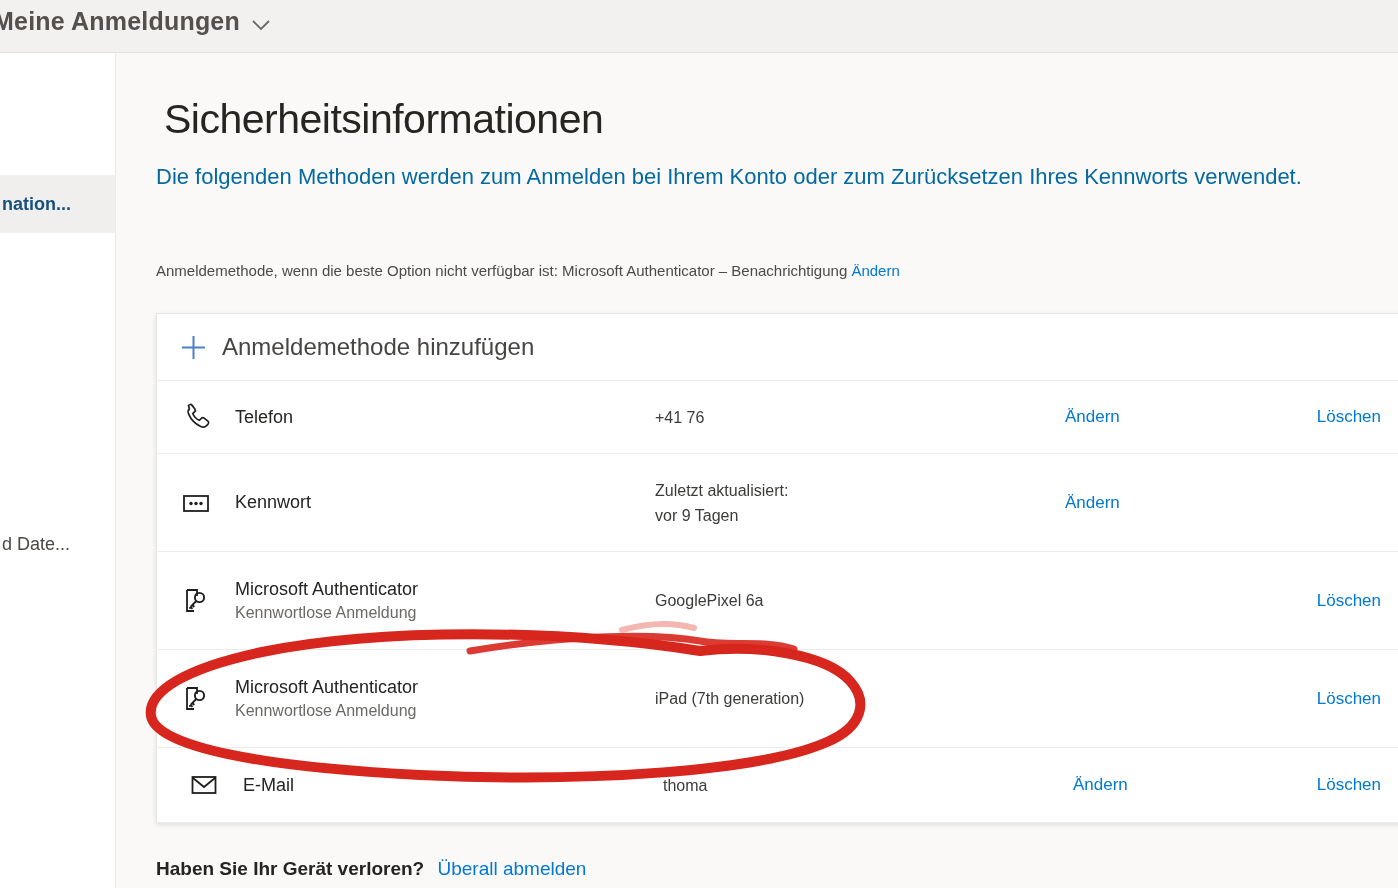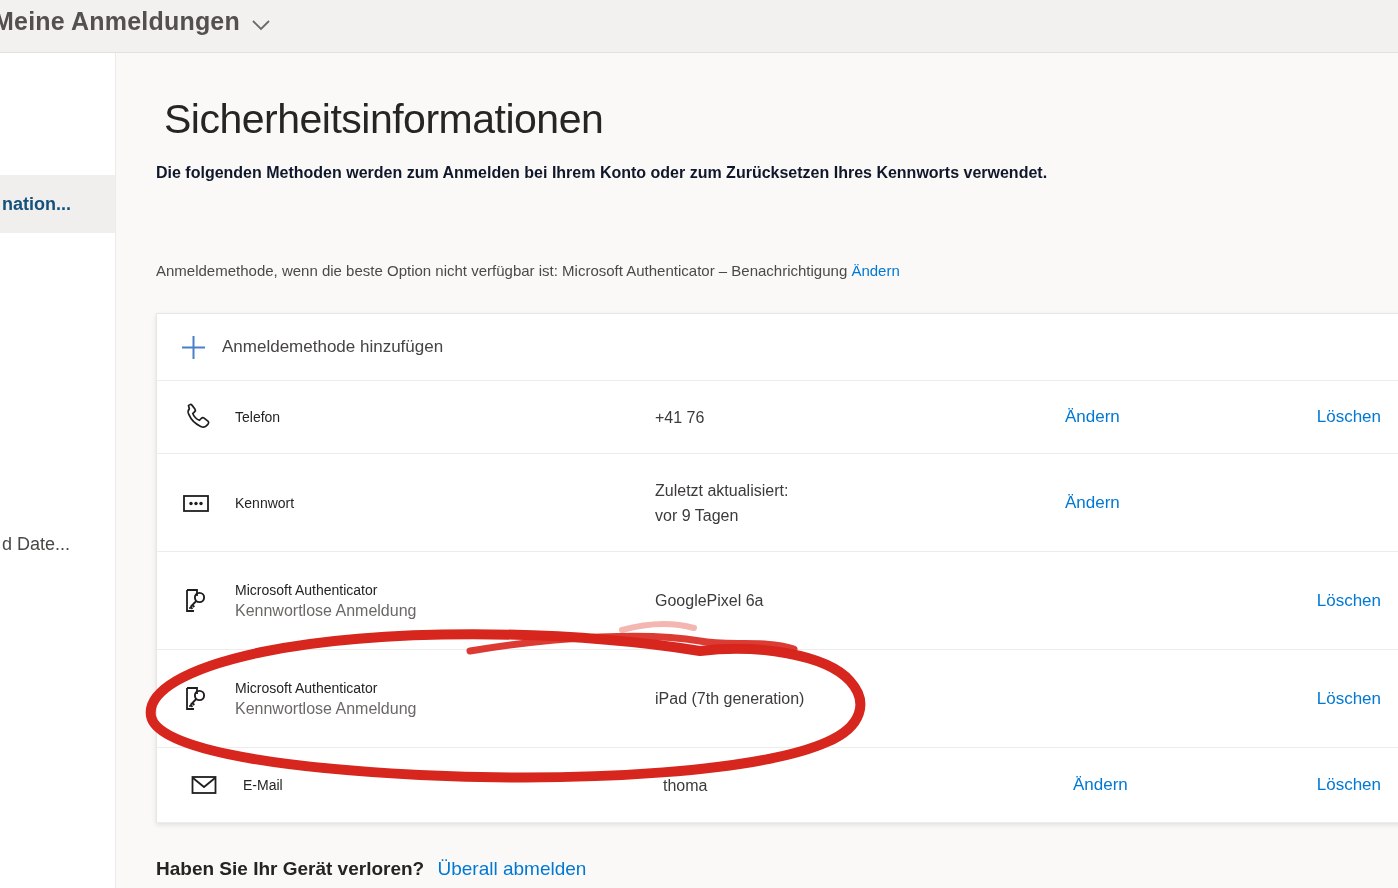--- a/index.html
+++ b/index.html
@@ -37,21 +37,21 @@
   .side-item-2{top:462px;}
 
   
   .main{position:absolute;left:132px;top:53px;width:1282px;height:835px;background:#faf9f8;}
   .page-title{
     position:absolute;left:32px;top:43px;
     font-size:41px;font-weight:300;color:#262522;letter-spacing:-.5px;
   }
   .page-subtitle{
     position:absolute;left:24px;top:111px;width:1150px;
-    font-size:16px;color:#0f172a;font-weight:bold;
+    font-size:22px;color:#0369a1;
   }
   .best-method{
     position:absolute;left:24px;top:176px;
     font-size:20px;color:#242322;
   }
   .fallback-line{
     position:absolute;left:24px;top:209px;
     font-size:15px;color:#4c4a47;
   }
   a.link{color:#0078d4;text-decoration:none;cursor:pointer;}
@@ -60,35 +60,35 @@
   .card{
     position:absolute;left:24px;top:260px;width:1258px;
     background:#ffffff;border:1px solid #e8e6e4;border-bottom:none;box-sizing:border-box;
     box-shadow:0 2px 5px rgba(0,0,0,.10);
   }
   .add-row{
     height:66px;display:flex;align-items:center;gap:15px;
     padding-left:23px;border-bottom:1px solid #ececeb;cursor:pointer;
   }
   .add-plus{width:27px;height:27px;}
-  .add-label{font-size:17px;color:#464543;}
+  .add-label{font-size:24px;color:#464543;}
 
   .row{
     display:grid;grid-template-columns:55px 420px 410px 200px 1fr;
     align-items:center;padding-left:23px;border-bottom:1px solid #ececeb;
     box-sizing:border-box;
   }
   .rows .row:nth-child(1){height:73px;}
   .rows .row:nth-child(2){height:98px;}
   .rows .row:nth-child(3){height:98px;}
   .rows .row:nth-child(4){height:98px;}
   .rows .row:nth-child(5){height:75px;padding-left:31px;}
   .icon-cell{width:32px;height:32px;color:#1f1e1d;}
   .icon-cell svg{width:32px;height:32px;}
-  .label-cell .label{font-size:14px;color:#252423;}
+  .label-cell .label{font-size:18px;color:#252423;}
   .label-cell .sublabel{font-size:16px;color:#6b6966;margin-top:4px;}
   .value-cell{font-size:16px;color:#3c3b39;line-height:25px;}
   .change-cell,.delete-cell{font-size:17px;}
   .delete-cell{text-align:right;padding-right:32px;}
 
   
   .lost-line{position:absolute;left:24px;top:805px;font-size:19px;color:#252423;}
   .lost-line b{font-weight:700;}
   .lost-line a{margin-left:8px;font-size:19px;}
 

